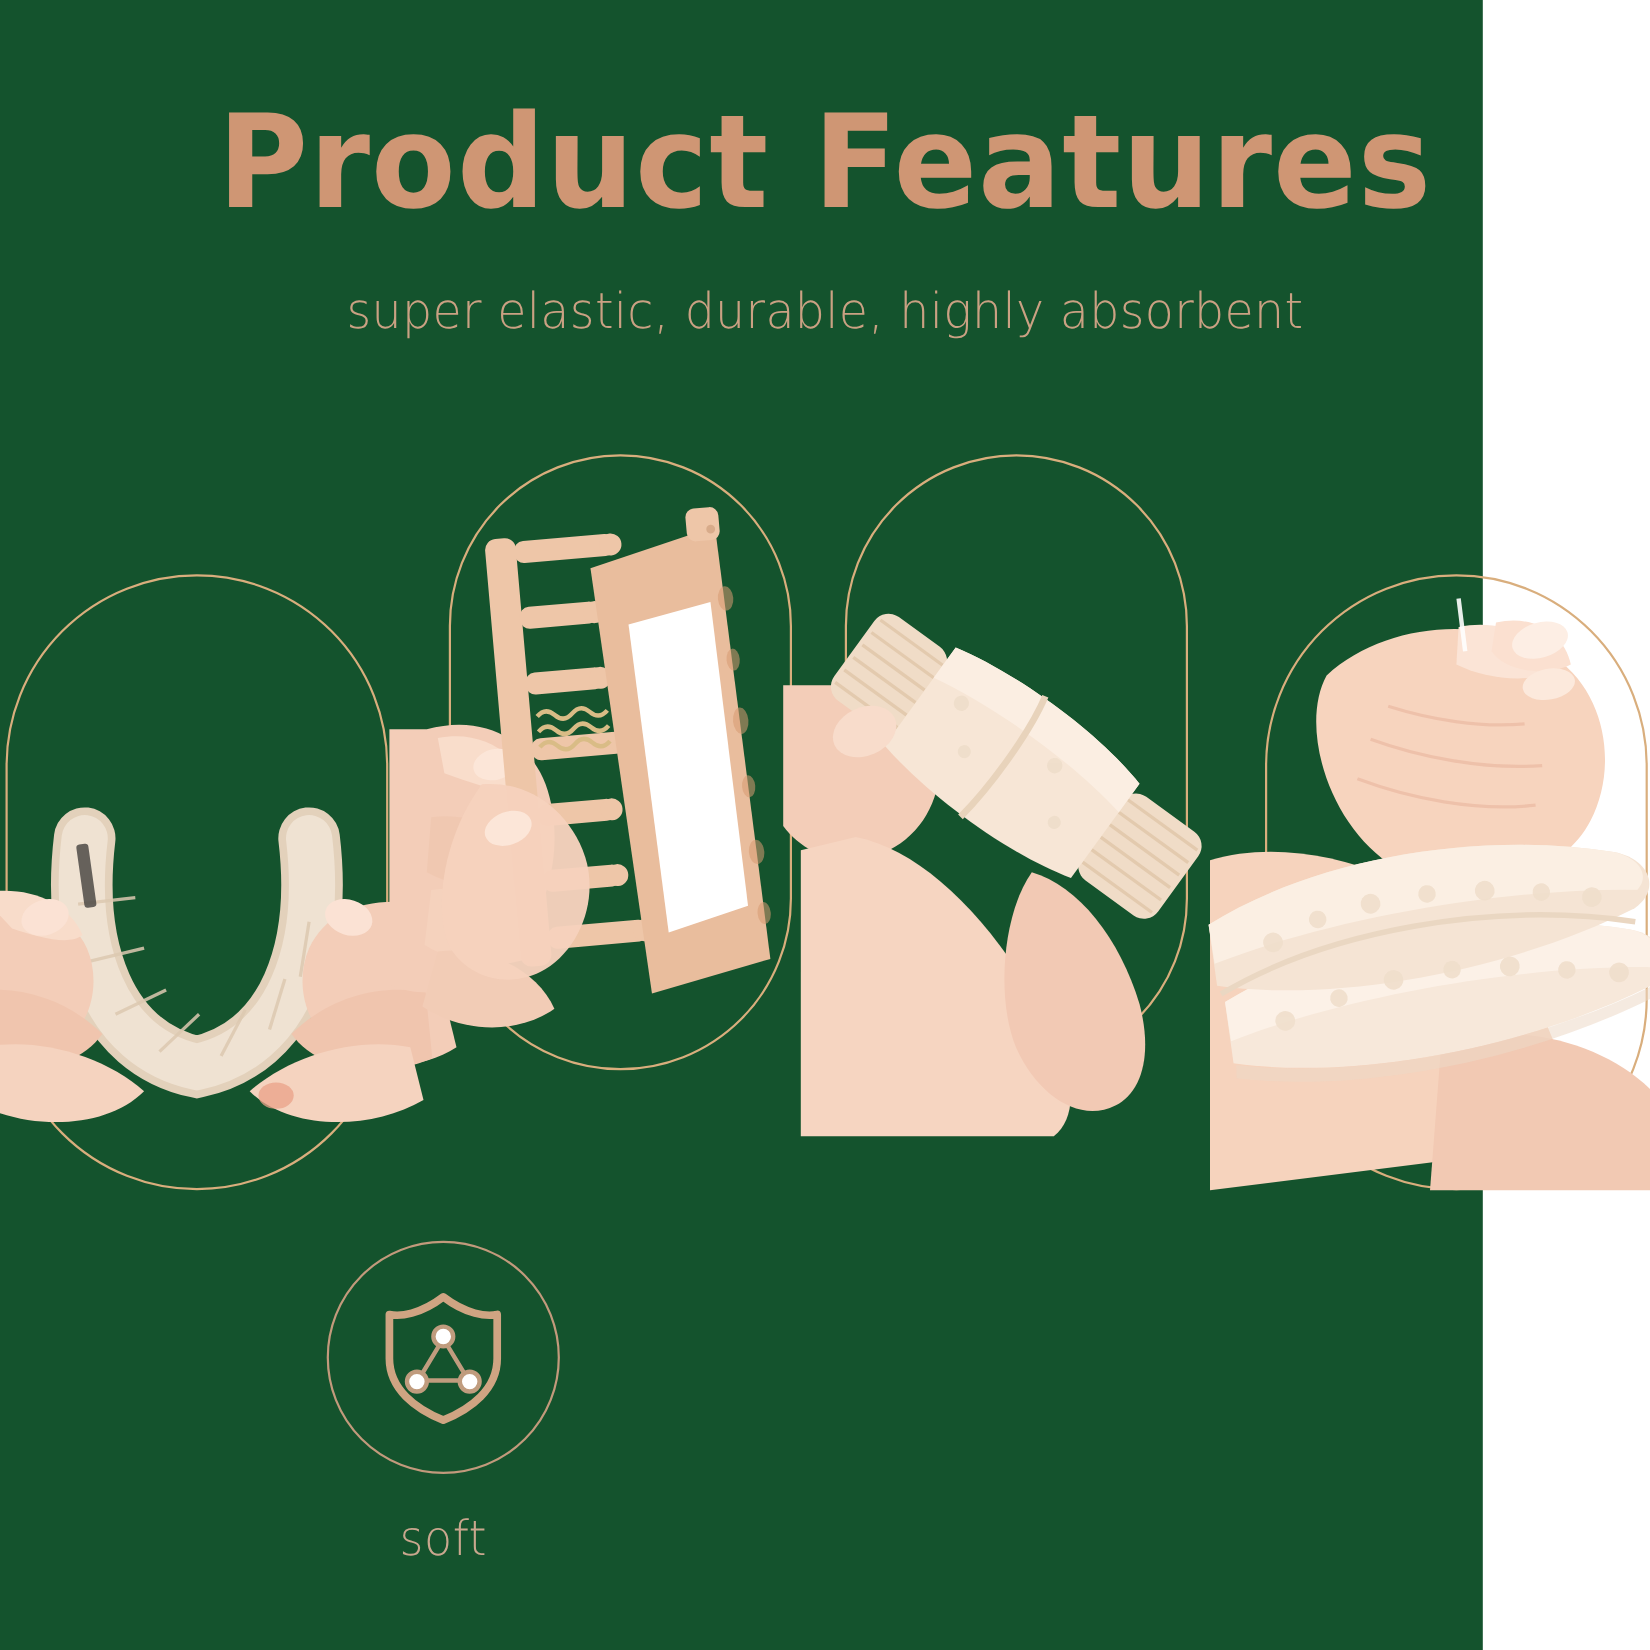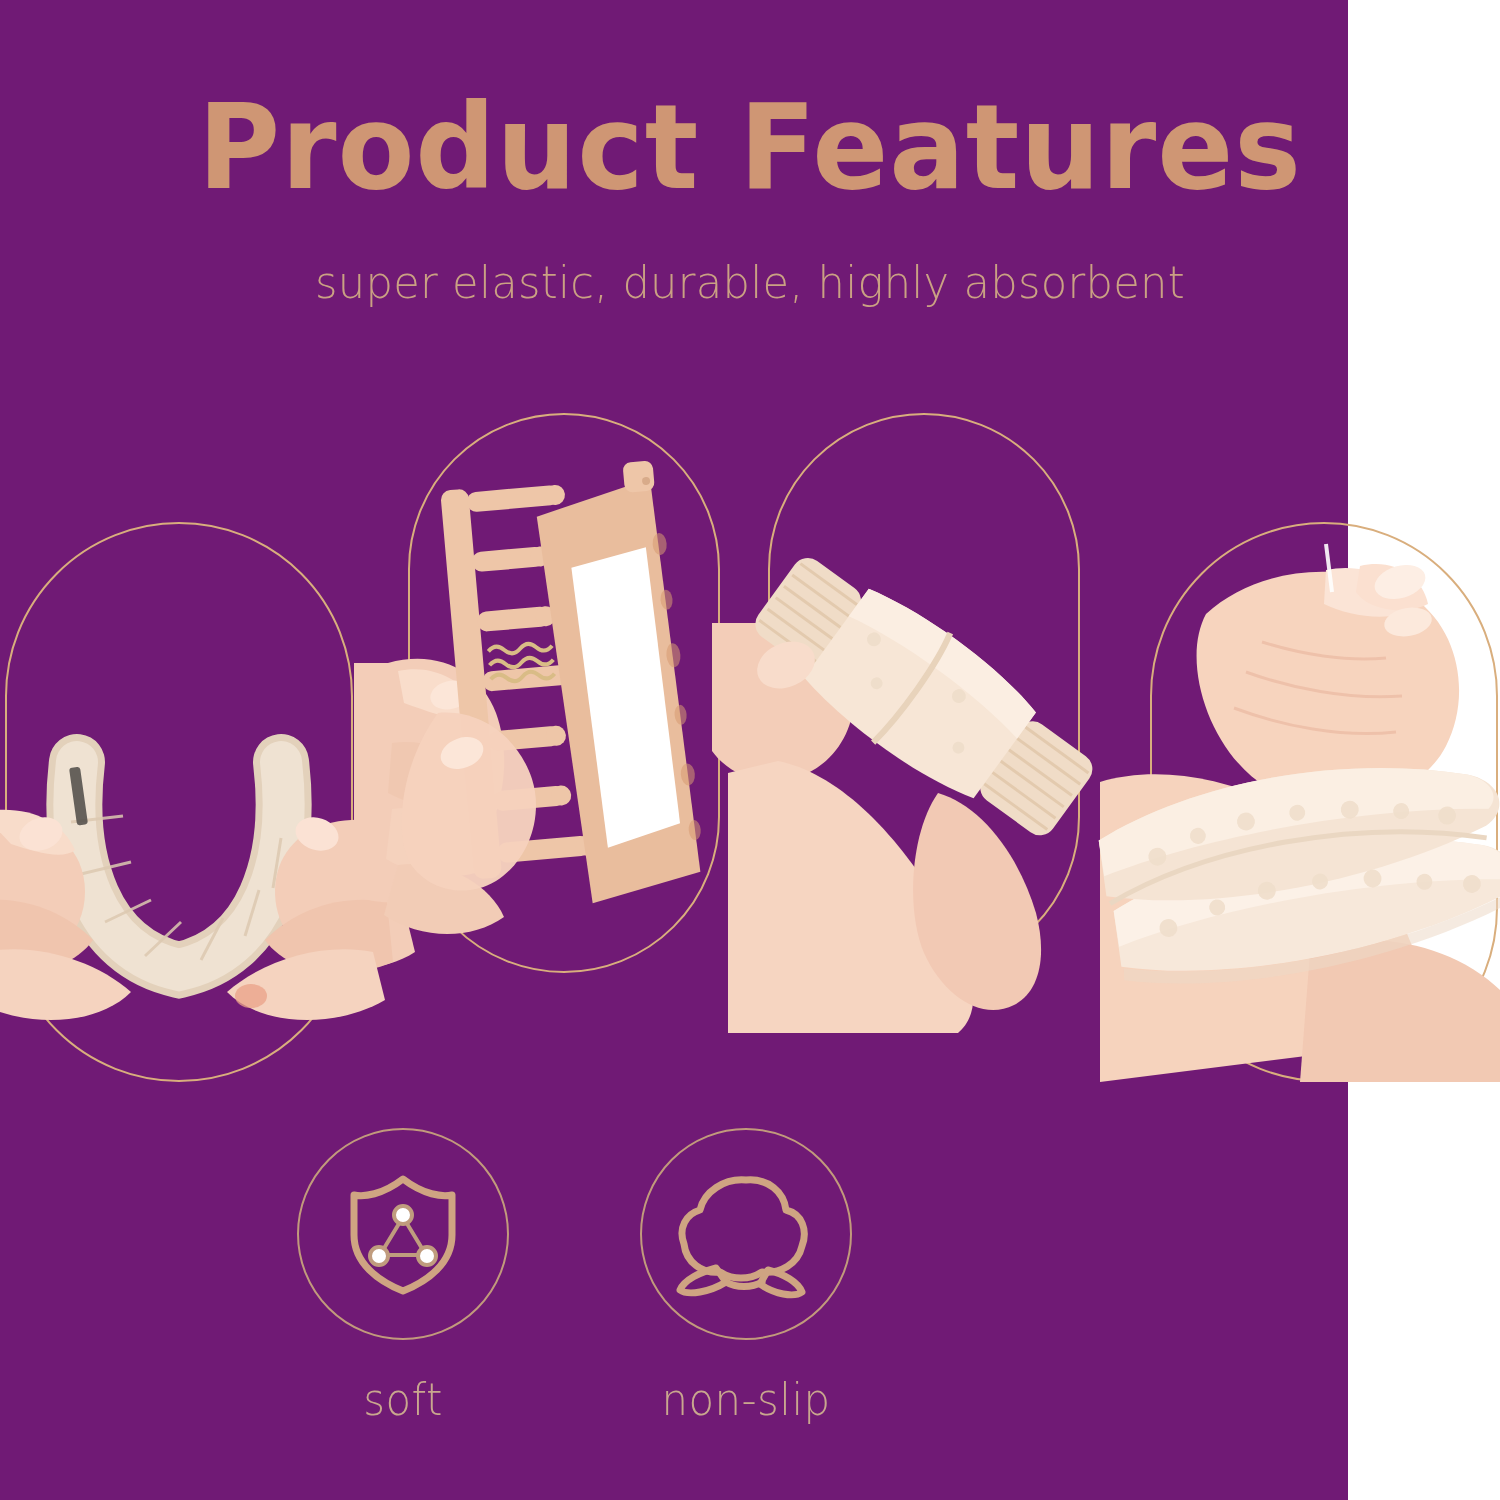--- a/index.html
+++ b/index.html
@@ -10,21 +10,21 @@
     height: 1500px;
     background: #ffffff;
     font-family: "Liberation Sans", "DejaVu Sans", sans-serif;
     overflow: hidden;
   }
 
   #page {
     position: relative;
     width: 1348px;
     height: 1500px;
-    background: #701a75;
+    background: #14532d;
   }
 
   
   .header {
     position: absolute;
     top: 0;
     left: 0;
     width: 1500px;
     text-align: center;
   }
@@ -389,33 +389,17 @@
             <path d="M65 48 L 42 86 L 88 86 Z"></path>
             <circle cx="65" cy="46" r="9" fill="#ffffff"></circle>
             <circle cx="41" cy="87" r="9" fill="#ffffff"></circle>
             <circle cx="89" cy="87" r="9" fill="#ffffff"></circle>
           </g>
         </svg>
       </div>
       <div class="feature-label">soft</div>
     </div>
 
-    <div class="feature" style="left:596px; top:8px;">
-      <div class="feature-circle">
-        <svg width="140" height="132" viewBox="0 0 140 132">
-
-          <path d="M70 12 C 92 10, 108 24, 110 42 C 126 46, 132 62, 126 78
-                   C 122 96, 104 106, 86 104 C 74 112, 56 112, 44 104
-                   C 26 106, 10 94, 8 76 C 2 60, 10 46, 24 42
-                   C 28 24, 48 10, 70 12 Z" fill="none" stroke="#cfa482" stroke-width="7" stroke-linejoin="round"></path>
-
-          <path d="M40 100 C 24 104, 8 112, 4 122 C 12 128, 34 124, 50 114 Z" fill="none" stroke="#cfa482" stroke-width="7" stroke-linejoin="round"></path>
-          <path d="M92 102 C 108 106, 122 114, 126 124 C 118 130, 98 126, 84 116 Z" fill="none" stroke="#cfa482" stroke-width="7" stroke-linejoin="round"></path>
-          <path d="M50 114 C 60 120, 76 120, 86 114" fill="none" stroke="#cfa482" stroke-width="7" stroke-linecap="round"></path>
-        </svg>
-      </div>
-      <div class="feature-label">non-slip</div>
-    </div>
 
 
   </div>
 
 </div>
 
 </body></html>

